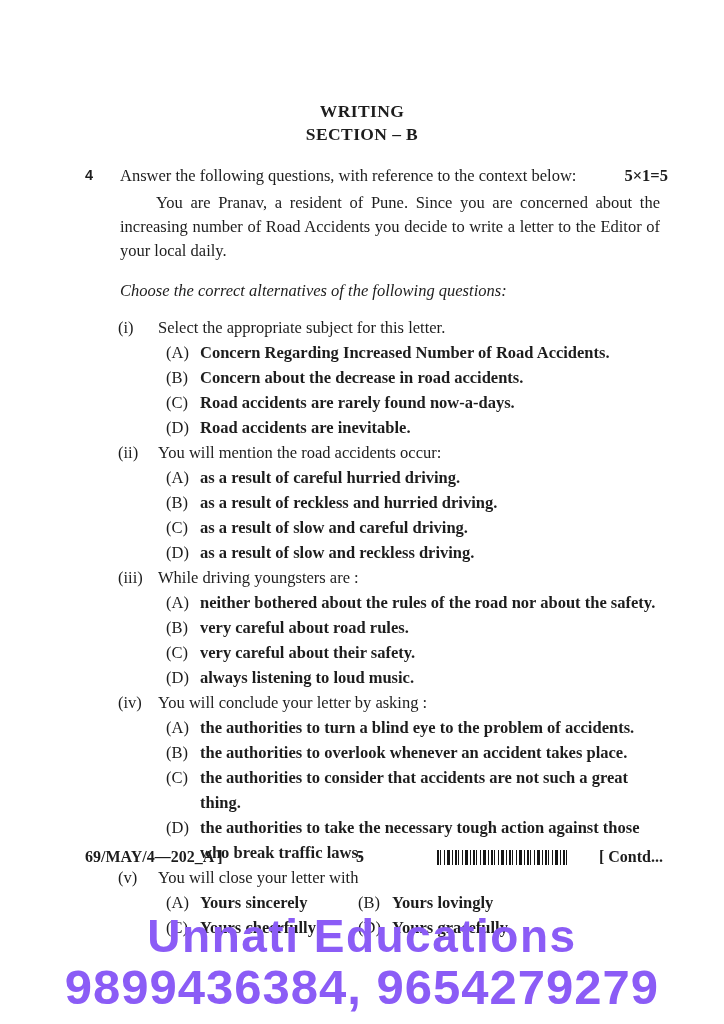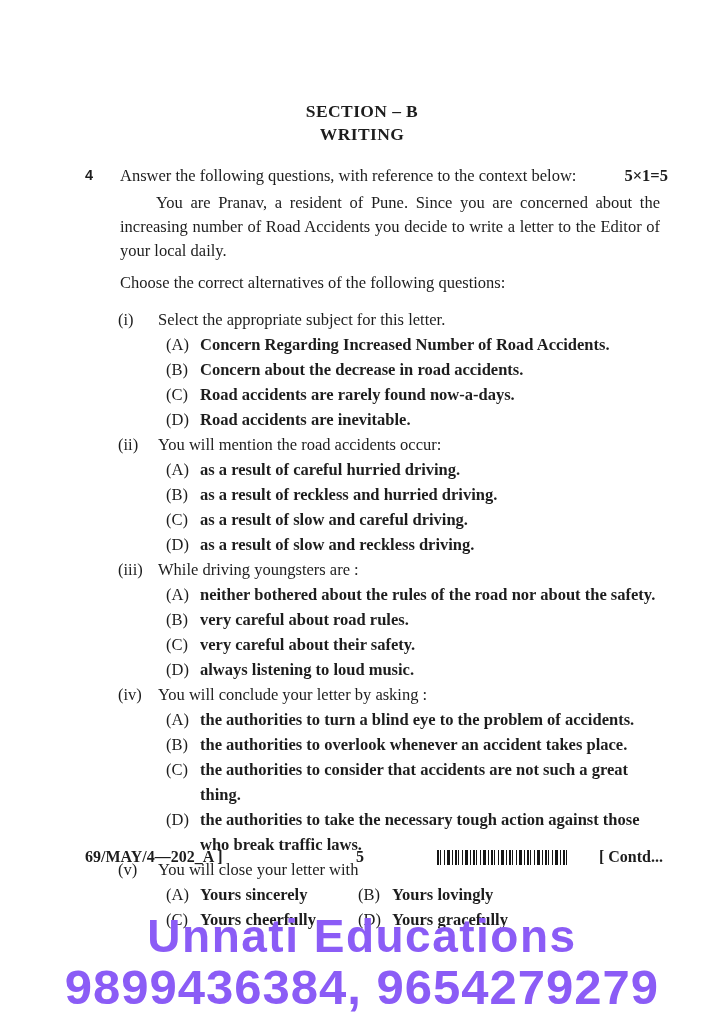--- a/index.html
+++ b/index.html
@@ -25,21 +25,21 @@
     width:35px; flex:none;
     font-family:"Liberation Sans", sans-serif;
     font-weight:bold; font-size:14.5px; padding-top:2px;
   }
   .qbody { flex:1; min-width:0; }
   .prompt-line { display:flex; justify-content:space-between; line-height:22px;text-align:center; }
   .marks { font-weight:bold; white-space:nowrap; margin-left:10px; }
   .context {
     margin:4px 8px 0 0; text-indent:36px; text-align:justify; line-height:24px;
   }
-  .instruction { margin-top:8px; line-height:24px; }
+  .instruction { margin-top:16px; line-height:24px;font-style:italic; }
   
   .subqs { margin-top:12px; }
   .subq-head { display:flex; margin-left:-2px; line-height:25px; }
   .subq-label { width:40px; flex:none; }
   .subq-text { flex:1; }
   .opt { display:flex; margin-left:46px; line-height:25px; }
   .opt-label { width:34px; flex:none; }
   .opt-text { flex:1; min-width:0;font-weight:bold; }
   .options.two-col {
     display:grid; grid-template-columns:192px auto; margin-left:46px;
@@ -68,22 +68,22 @@
   }
   .wm-line1 { font-size:46px; line-height:50px; letter-spacing:1.5px; white-space:nowrap; }
   .wm-line2 { font-size:49px; line-height:52px; letter-spacing:1px; white-space:nowrap; }
 </style>
 </head>
 <body>
 
 <div class="page">
 
   <div class="headings">
+    <div>WRITING</div>
     <div>SECTION – B</div>
-    <div>WRITING</div>
   </div>
 
   <div class="qwrap">
     <div class="qrow">
       <div class="qnum">4</div>
       <div class="qbody">
         <div class="prompt-line">
           <span>Answer the following questions, with reference to the context below:</span>
           <span class="marks">5×1=5</span>
         </div>

